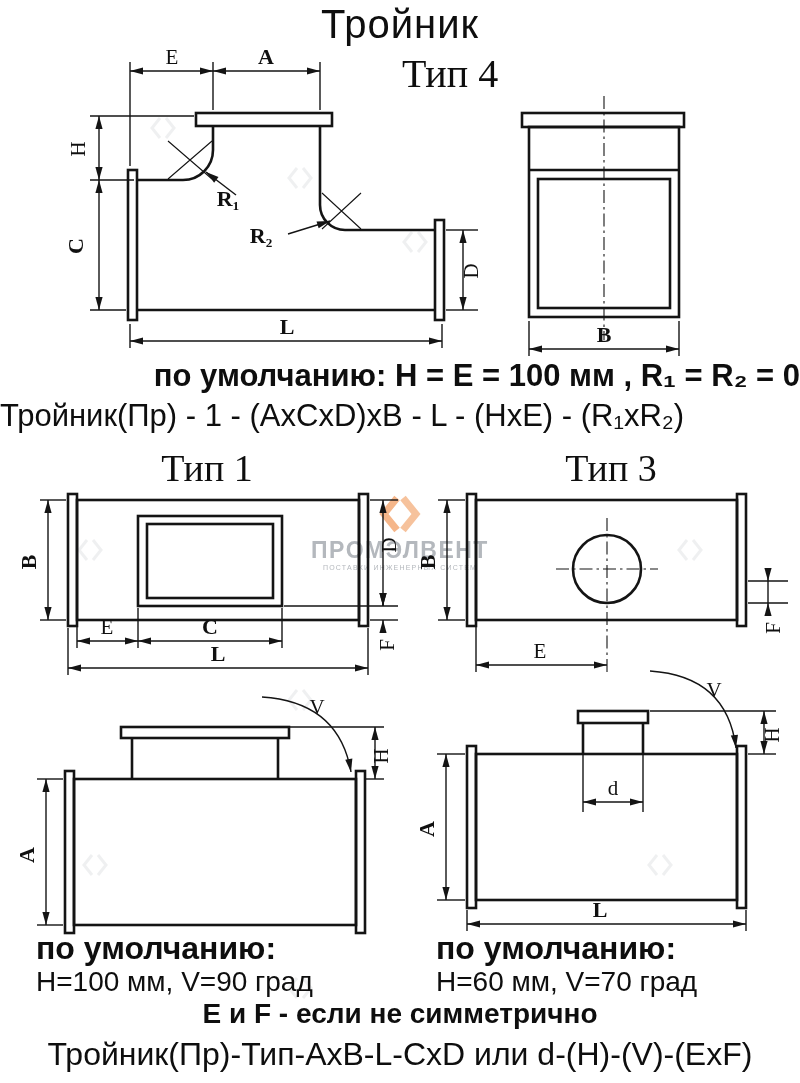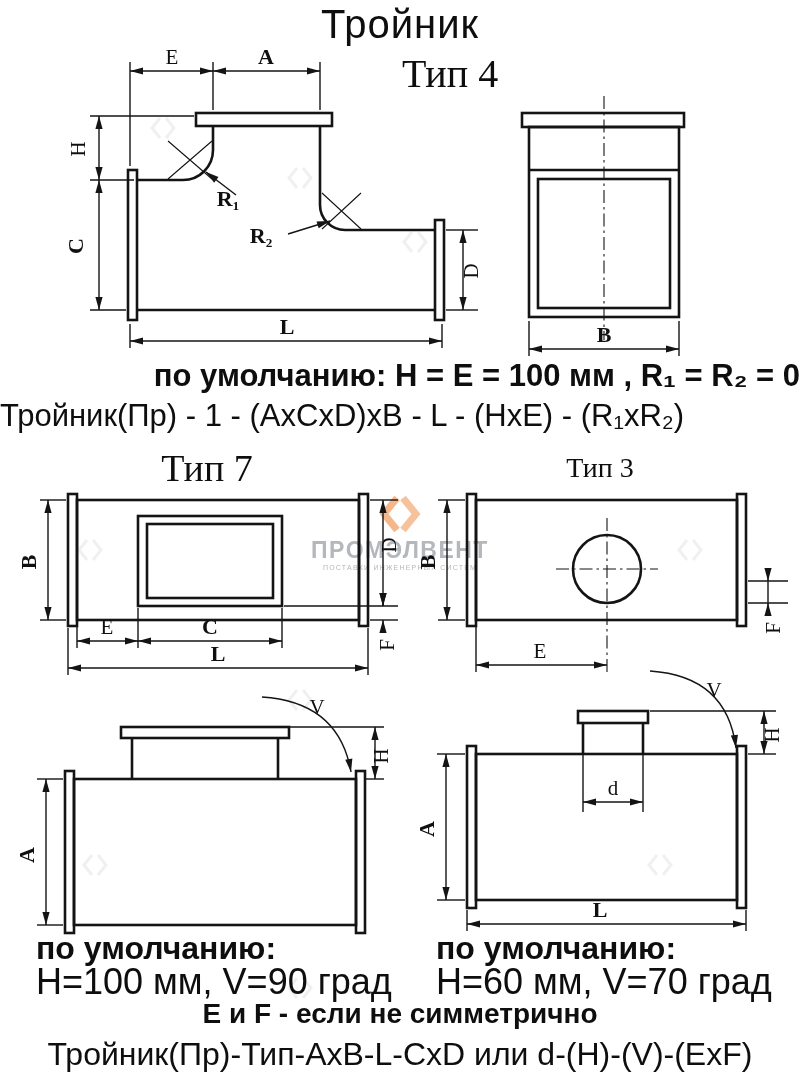--- a/index.html
+++ b/index.html
@@ -6,29 +6,29 @@
   html,body{background:#fff}
   .page{position:relative;width:800px;height:1083px;background:#fff;overflow:hidden;
         color:#0e0e0e;font-family:"Liberation Sans",sans-serif}
   .abs{position:absolute}
   .title{top:0;left:0;width:100%;text-align:center;font-size:40px;font-weight:400;
          line-height:48px;letter-spacing:1px;z-index:3}
   .sec{font-family:"Liberation Serif",serif;font-size:40px;line-height:44px;
        text-align:center;width:200px;z-index:3}
   #lbl1{left:350px;top:52px}
   #lbl2{left:107px;top:446px;font-size:38px}
-  #lbl3{left:500px;top:446px;font-size:28px}
+  #lbl3{left:511px;top:446px;font-size:38px}
   .defaults1{top:357px;left:0;width:100%;text-align:right;font-size:31px;
              font-weight:700;line-height:38px;z-index:3}
   .formula1{top:397px;left:0;width:100%;text-align:left;font-size:31px;line-height:38px;z-index:3}
   .defcol{z-index:3}
   #defL{left:36px;top:931px}
   #defR{left:436px;top:931px}
   .defcol .t{font-weight:700;font-size:32px;line-height:34px}
-  .defcol .v{font-size:36px;line-height:34px}
+  .defcol .v{font-size:28px;line-height:34px}
   .note{top:999px;left:0;width:100%;text-align:center;font-weight:700;font-size:28px;
         line-height:30px;z-index:3}
   .formula2{top:1031px;left:0;width:100%;text-align:center;font-size:32px;line-height:46px;z-index:3}
   .drawing{position:absolute;left:0;top:0;z-index:2}
   .watermark{left:295px;top:494px;width:210px;text-align:center;z-index:1}
   .wm-logo{opacity:.55}
   .wm-name{font-weight:700;font-size:23px;color:#b4b8bd;letter-spacing:1.5px;line-height:24px}
   .wm-tagline{font-size:7px;color:#b4b8bd;letter-spacing:1.2px;margin-top:2px}
   
   .ol{stroke:#141414;stroke-width:2.6;fill:none}
@@ -39,21 +39,21 @@
   .b{font-weight:700;font-size:22px}
   .stamps{opacity:.12}
 </style>
 </head>
 <body>
 
 <div class="page">
 
   <div class="abs title">Тройник</div>
   <div class="abs sec" id="lbl1">Тип 4</div>
-  <div class="abs sec" id="lbl2">Тип 7</div>
+  <div class="abs sec" id="lbl2">Тип 1</div>
   <div class="abs sec" id="lbl3">Тип 3</div>
 
   <div class="abs watermark">
     <svg class="wm-logo" width="46" height="40" viewBox="0 0 46 40">
       <path d="M20,4 L7,20 L20,36" stroke="#ee7c2b" stroke-width="7" fill="none"></path>
       <path d="M26,4 L39,20 L26,36" stroke="#f0924d" stroke-width="7" fill="none"></path>
     </svg>
     <div class="wm-name">ПРОМЭЛВЕНТ</div>
     <div class="wm-tagline">ПОСТАВКИ ИНЖЕНЕРНЫХ СИСТЕМ</div>
   </div>

